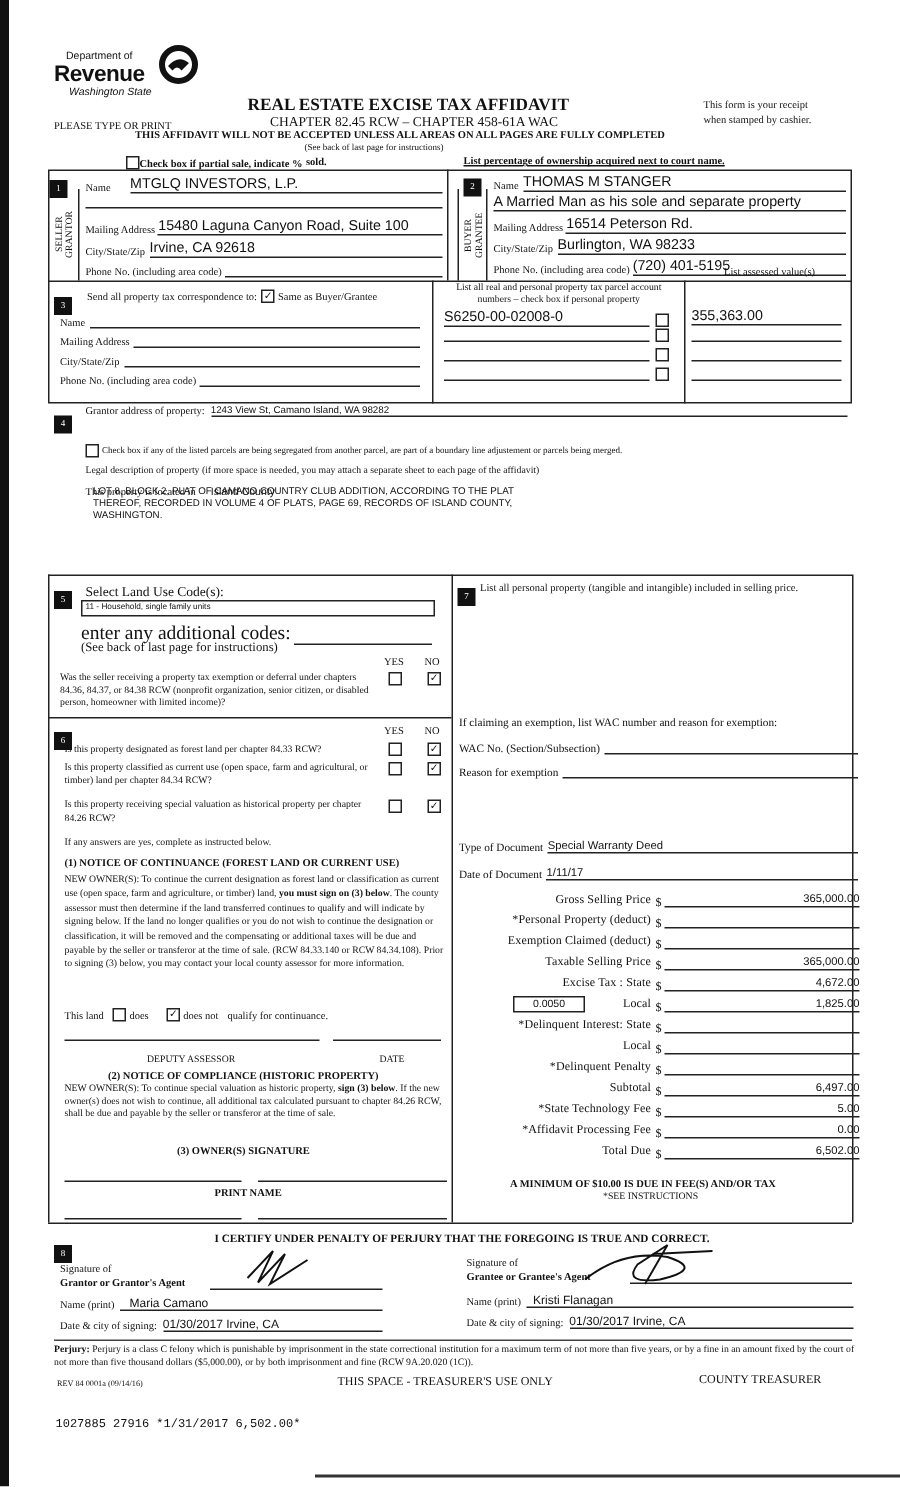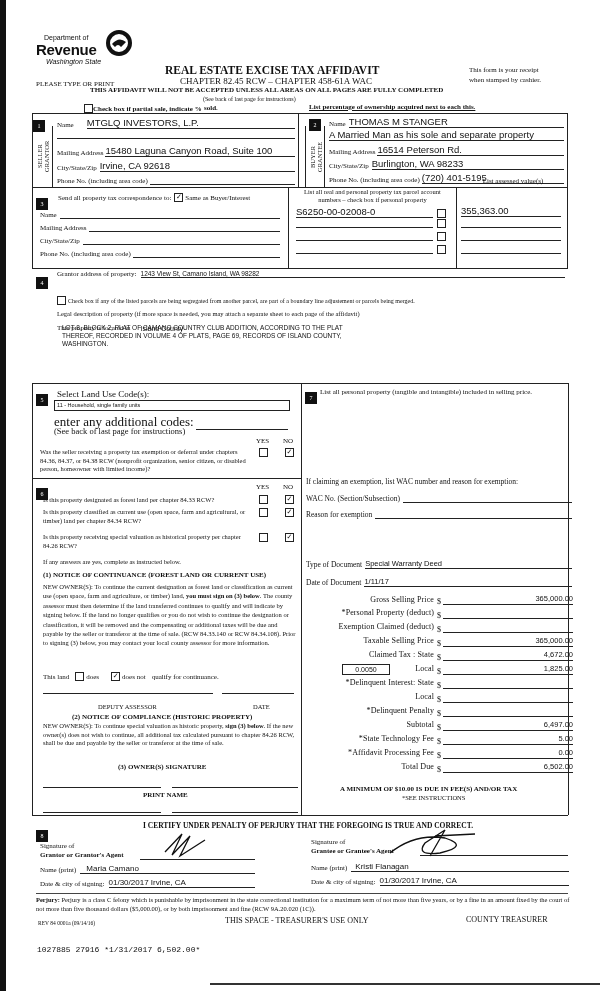--- a/index.html
+++ b/index.html
@@ -40,21 +40,21 @@
 <div class="abs" style="left:180px;top:76px;font-size:9px;">CHAPTER 82.45 RCW – CHAPTER 458-61A WAC</div>
 <div class="abs" style="left:469px;top:66px;font-size:7px;">This form is your receipt</div>
 <div class="abs" style="left:469px;top:76px;font-size:7px;">when stamped by cashier.</div>
 <div class="abs" style="left:90px;top:86px;font-size:7px;font-weight:bold;">THIS AFFIDAVIT WILL NOT BE ACCEPTED UNLESS ALL AREAS ON ALL PAGES ARE FULLY COMPLETED</div>
 <div class="abs" style="left:203px;top:96px;font-size:6px;">(See back of last page for instructions)</div>
 <div class="abs" style="left:84px;top:104px;display:flex;align-items:center;font-size:7px;font-weight:bold;">
   <span class="cb"></span>
   <span style="margin-left:0;">Check box if partial sale, indicate %</span>
 </div>
 <div class="abs" style="left:204px;top:104px;font-size:7px;font-weight:bold;">sold.</div>
-<div class="abs" style="left:309px;top:103px;font-size:7px;font-weight:bold;text-decoration:underline;">List percentage of ownership acquired next to each this.</div>
+<div class="abs" style="left:309px;top:103px;font-size:7px;font-weight:bold;text-decoration:underline;">List percentage of ownership acquired next to court name.</div>
 
 <div class="box" style="left:32px;top:113px;width:536px;height:156px;"></div>
 <div class="abs" style="left:298px;top:113px;width:1px;height:74px;background:#222;"></div>
 <div class="abs" style="left:32px;top:187px;width:536px;height:1px;background:#222;"></div>
 
 <div class="abs" style="left:33px;top:114px;"><span class="num">1</span></div>
 <div class="abs" style="left:33px;top:126px;width:20px;height:61px;border-right:1px solid #222;">
   <div class="vlabel" style="left:3px;top:8px;width:14px;height:45px;">SELLER GRANTOR</div>
 </div>
 <div class="row" style="left:57px;top:117px;width:238px;">
@@ -96,21 +96,21 @@
 </div>
 <div class="row" style="left:329px;top:172px;width:235px;">
   <span class="lbl">Phone No. (including area code)</span>
   <span class="fill line" style="flex:1;margin-left:2px;">(720) 401-5195</span>
 </div>
 
 <div class="abs" style="left:36px;top:192px;"><span class="num">3</span></div>
 <div class="abs" style="left:58px;top:193px;display:flex;align-items:center;font-size:7px;">
   <span>Send all property tax correspondence to:</span>
   <span class="cb" style="margin-left:3px;">✓</span>
-  <span style="margin-left:2px;">Same as Buyer/Interest</span>
+  <span style="margin-left:2px;">Same as Buyer/Grantee</span>
 </div>
 <div class="row" style="left:40px;top:211px;width:240px;">
   <span class="lbl">Name</span>
   <span class="line" style="flex:1;margin-left:3px;height:8px;"></span>
 </div>
 <div class="row" style="left:40px;top:224px;width:240px;">
   <span class="lbl">Mailing Address</span>
   <span class="line" style="flex:1;margin-left:3px;height:8px;"></span>
 </div>
 <div class="row" style="left:40px;top:237px;width:240px;">
@@ -259,21 +259,21 @@
   <span style="font-size:7.5px;">Date of Document</span>
   <span class="sans line" style="flex:1;margin-left:3px;font-size:7.5px;">1/11/17</span>
 </div>
 
 <div class="abs sans" style="left:342px;top:664px;width:48px;height:11px;border:1px solid #222;font-size:7px;text-align:center;line-height:10px;">0.0050</div>
 
 <div class="fee-label" style="left:300px;top:595px;width:134px;">Gross Selling Price</div>
 <div class="fee-label" style="left:300px;top:608px;width:134px;">*Personal Property (deduct)</div>
 <div class="fee-label" style="left:300px;top:622px;width:134px;">Exemption Claimed (deduct)</div>
 <div class="fee-label" style="left:300px;top:636px;width:134px;">Taxable Selling Price</div>
-<div class="fee-label" style="left:300px;top:650px;width:134px;">Claimed Tax : State</div>
+<div class="fee-label" style="left:300px;top:650px;width:134px;">Excise Tax : State</div>
 <div class="fee-label" style="left:300px;top:664px;width:134px;">Local</div>
 <div class="fee-label" style="left:300px;top:678px;width:134px;">*Delinquent Interest: State</div>
 <div class="fee-label" style="left:300px;top:692px;width:134px;">Local</div>
 <div class="fee-label" style="left:300px;top:706px;width:134px;">*Delinquent Penalty</div>
 <div class="fee-label" style="left:300px;top:720px;width:134px;">Subtotal</div>
 <div class="fee-label" style="left:300px;top:734px;width:134px;">*State Technology Fee</div>
 <div class="fee-label" style="left:300px;top:748px;width:134px;">*Affidavit Processing Fee</div>
 <div class="fee-label" style="left:300px;top:762px;width:134px;">Total Due</div>
 
 <div class="abs" style="left:437px;top:595px;font-size:8px;line-height:14px;">

